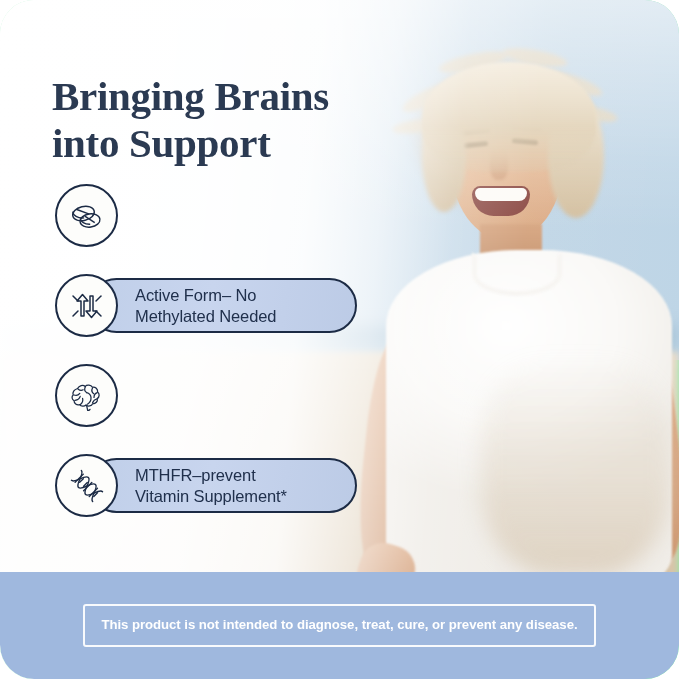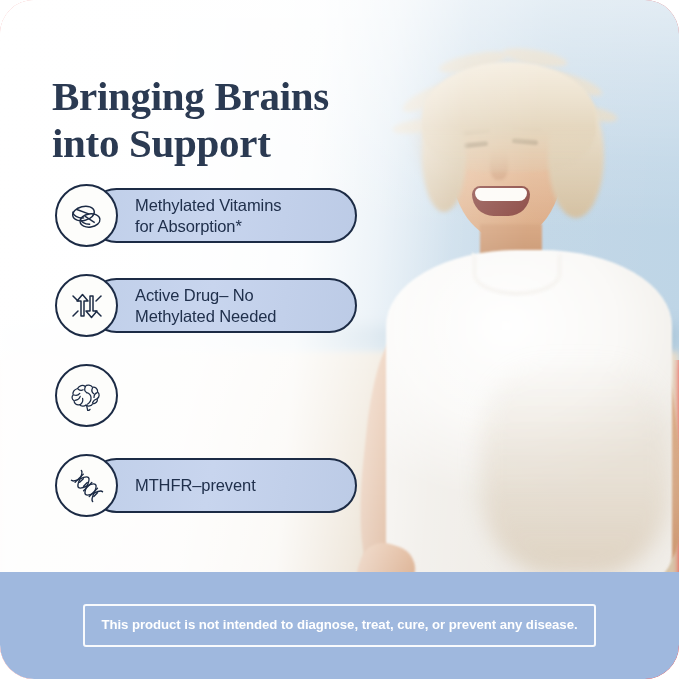--- a/index.html
+++ b/index.html
@@ -15,21 +15,21 @@
     font-family: "Liberation Sans", sans-serif;
   }
 
   
   .card {
     position: relative;
     width: 679px;
     height: 679px;
     border-radius: 34px;
     overflow: hidden;
-    background: #ef4444;
+    background: #86efac;
   }
 
   
   .photo {
     position: absolute;
     inset: 0;
     overflow: hidden;
   }
   
   .sky {
@@ -345,42 +345,36 @@
   </div>
 
   <h1 class="headline">
     <span>Bringing Brains</span>
     <span class="l2">into Support</span>
   </h1>
 
   <div class="features">
 
     <div class="feature">
-      <div class="pill">
-        <div class="pill-text">
-          <span>Methylated Vitamins</span><br>
-          <span>for Absorption*</span>
-        </div>
-      </div>
       <div class="icon-circle">
         <svg width="40" height="40" viewBox="0 0 40 40" fill="none" stroke="#1c2b45" stroke-width="1.4">
           <ellipse cx="23" cy="24.5" rx="10" ry="6.6" transform="rotate(-8 23 24.5)"></ellipse>
           <path d="M13.3 22.6 C13.5 25.6 17.6 28.6 23.2 28.3"></path>
           <path d="M18.5 19.5 L27.4 27.2" transform="rotate(-8 23 24.5)"></path>
           <ellipse cx="16.5" cy="17.5" rx="11" ry="7" transform="rotate(-14 16.5 17.5)"></ellipse>
           <path d="M5.9 15.6 C5.7 19.2 10.8 22.6 17.2 21.9"></path>
           <path d="M11 12 L22 19.5" transform="rotate(-14 16.5 17.5)"></path>
         </svg>
       </div>
     </div>
 
     <div class="feature">
       <div class="pill">
         <div class="pill-text">
-          <span>Active Drug– No</span><br>
+          <span>Active Form– No</span><br>
           <span>Methylated Needed</span>
         </div>
       </div>
       <div class="icon-circle">
         <svg width="42" height="42" viewBox="0 0 42 42" fill="none" stroke="#1c2b45" stroke-width="1.5" stroke-linejoin="round" stroke-linecap="round">
           <path d="M15 31 L15 16 L11 16 L16.5 9.5 L22 16 L18 16 L18 31 Z"></path>
           <path d="M24 11 L24 26 L20 26 L25.5 32.5 L31 26 L27 26 L27 11 Z"></path>
           <path d="M7 11 L12 16"></path>
           <path d="M35 31 L30 26"></path>
           <path d="M7 31 L12 26"></path>
@@ -405,20 +399,21 @@
           <path d="M20.6 30.4 L21.6 35.2"></path>
           <path d="M21.6 35.2 C22.6 35.6 23.6 35.2 24 34.4"></path>
         </svg>
       </div>
     </div>
 
     <div class="feature">
       <div class="pill">
         <div class="pill-text">
           <span>MTHFR–prevent</span><br>
+          <span>Vitamin Supplement*</span>
         </div>
       </div>
       <div class="icon-circle">
         <svg width="42" height="42" viewBox="0 0 42 42" fill="none" stroke="#1c2b45" stroke-width="1.4" stroke-linecap="round">
           <g transform="rotate(-45 21 21)">
             <path d="M14 6 C14 11 28 11 28 16 C28 21 14 21 14 26 C14 31 28 31 28 36"></path>
             <path d="M28 6 C28 11 14 11 14 16 C14 21 28 21 28 26 C28 31 14 31 14 36"></path>
             <path d="M15.2 10 L26.8 10"></path>
             <path d="M18.4 13.2 L23.6 13.2"></path>
             <path d="M18.4 18.8 L23.6 18.8"></path>

